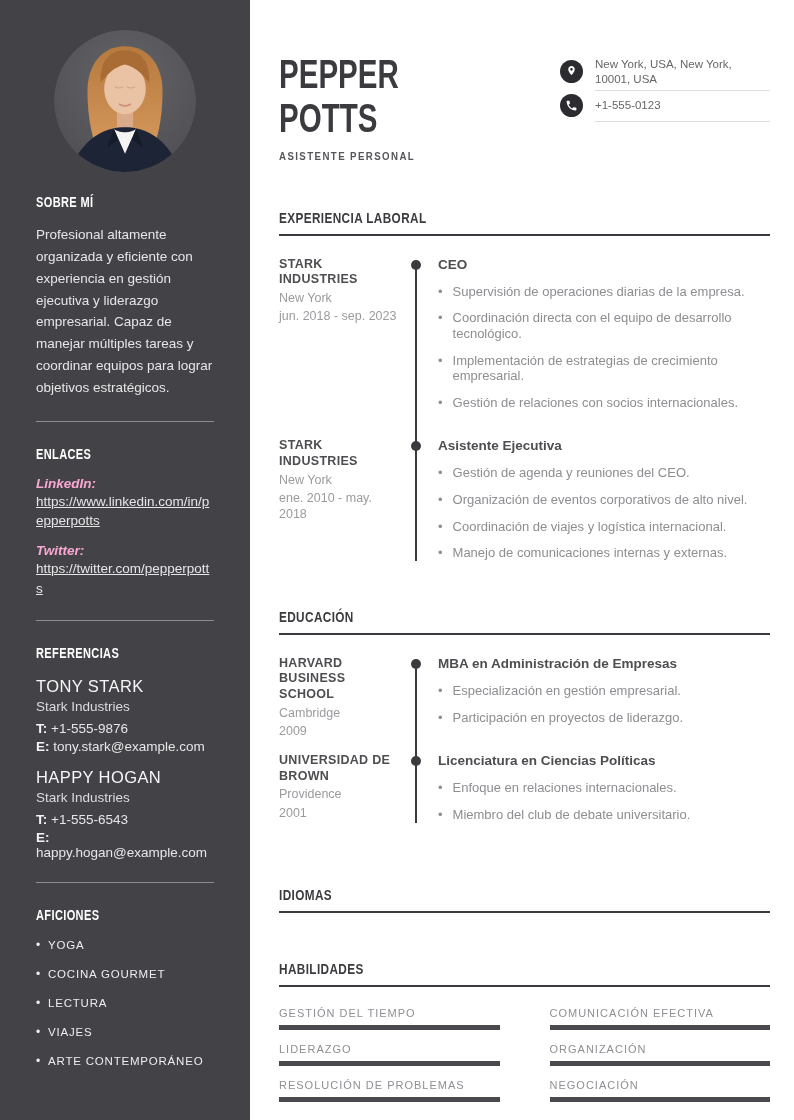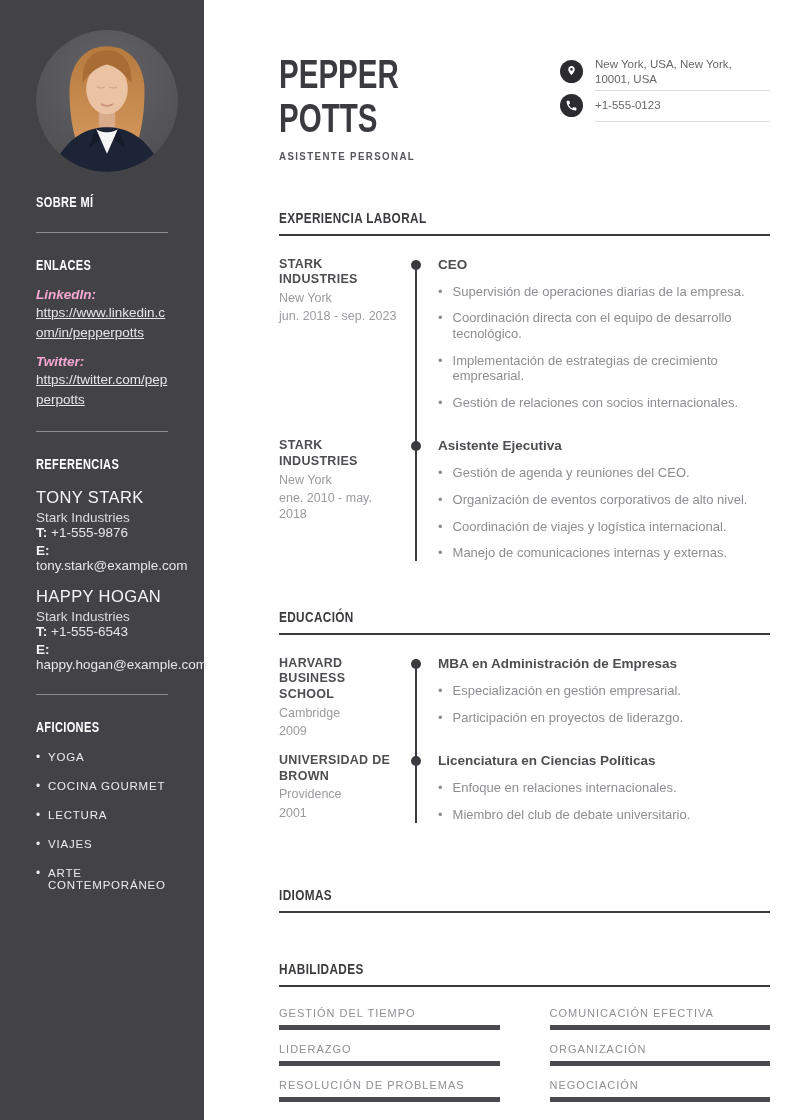--- a/index.html
+++ b/index.html
@@ -18,40 +18,40 @@
     font-weight:700;
     transform:scaleX(.76);
     transform-origin:0 50%;
     white-space:nowrap;
     letter-spacing:.5px;
   }
 
   
   .sidebar {
     position:absolute; left:0; top:0; bottom:0;
-    width:204px;
+    width:250px;
     background:#434347;
     padding:30px 36px 30px 36px;
     color:#e8e8ea;
   }
   .photo-wrap { width:142px; height:142px; border-radius:50%; overflow:hidden; margin:0 auto; }
   .side-section { margin-top:24px; }
   .side-heading {
     color:#ffffff; font-size:14.5px; margin-bottom:14px;
   }
   .side-text { font-size:13.5px; line-height:1.62; color:#e6e6e8; }
   .side-divider { border:none; border-top:1px solid #8d8d91; margin:22px 0 0 0; }
   .link-label { font-size:13.5px; font-weight:700; color:#f9a8d4; margin-top:12px;font-style:italic; }
   .side-link {
     font-size:13.5px; color:#e6e6e8; 
     word-break:break-all; display:inline-block; line-height:1.45; margin-top:1px;
   }
   .ref-name { font-size:16.5px; color:#f6f6f8; letter-spacing:.4px; margin-top:14px; font-weight:400; }
   .ref-company { font-size:13.5px; color:#dcdcdf; margin-top:3px; }
-  .ref-line { font-size:13.5px; color:#e6e6e8; }
+  .ref-line { font-size:13.5px; color:#e6e6e8; margin-top:7px; }
   .ref-line b { color:#f4f4f6; }
   .hobby { font-size:11.5px; letter-spacing:.8px; color:#ededf0; margin-top:15px; display:flex; align-items:baseline; }
   .hobby .blt { margin-right:7px; font-size:12px; }
 
   
   .main {
     position:absolute; left:255px; top:0; right:0; bottom:0;
     padding:52px 24px 0 24px;
     background:#fff;
   }
@@ -136,20 +136,21 @@
         <path d="M59 97 L70 122 L81 97 C77 102 63 102 59 97 Z" fill="#f4f4f4"></path>
 
         <path d="M59 97 L52 116 L63 108 Z" fill="#151b29"></path>
         <path d="M81 97 L88 116 L77 108 Z" fill="#151b29"></path>
       </g>
     </svg>
   </div>
 
   <section class="side-section" style="margin-top:22px;">
     <div class="side-heading"><span class="cond">SOBRE MÍ</span></div>
+    <p class="side-text">Profesional altamente organizada y eficiente con experiencia en gestión ejecutiva y liderazgo empresarial. Capaz de manejar múltiples tareas y coordinar equipos para lograr objetivos estratégicos.</p>
     <hr class="side-divider">
   </section>
 
   <section class="side-section">
     <div class="side-heading"><span class="cond">ENLACES</span></div>
     <div class="link-label" style="margin-top:0;">LinkedIn:</div>
     <a class="side-link" href="#">https://www.linkedin.com/in/pepperpotts</a>
     <div class="link-label">Twitter:</div>
     <a class="side-link" href="#">https://twitter.com/pepperpotts</a>
     <hr class="side-divider">

